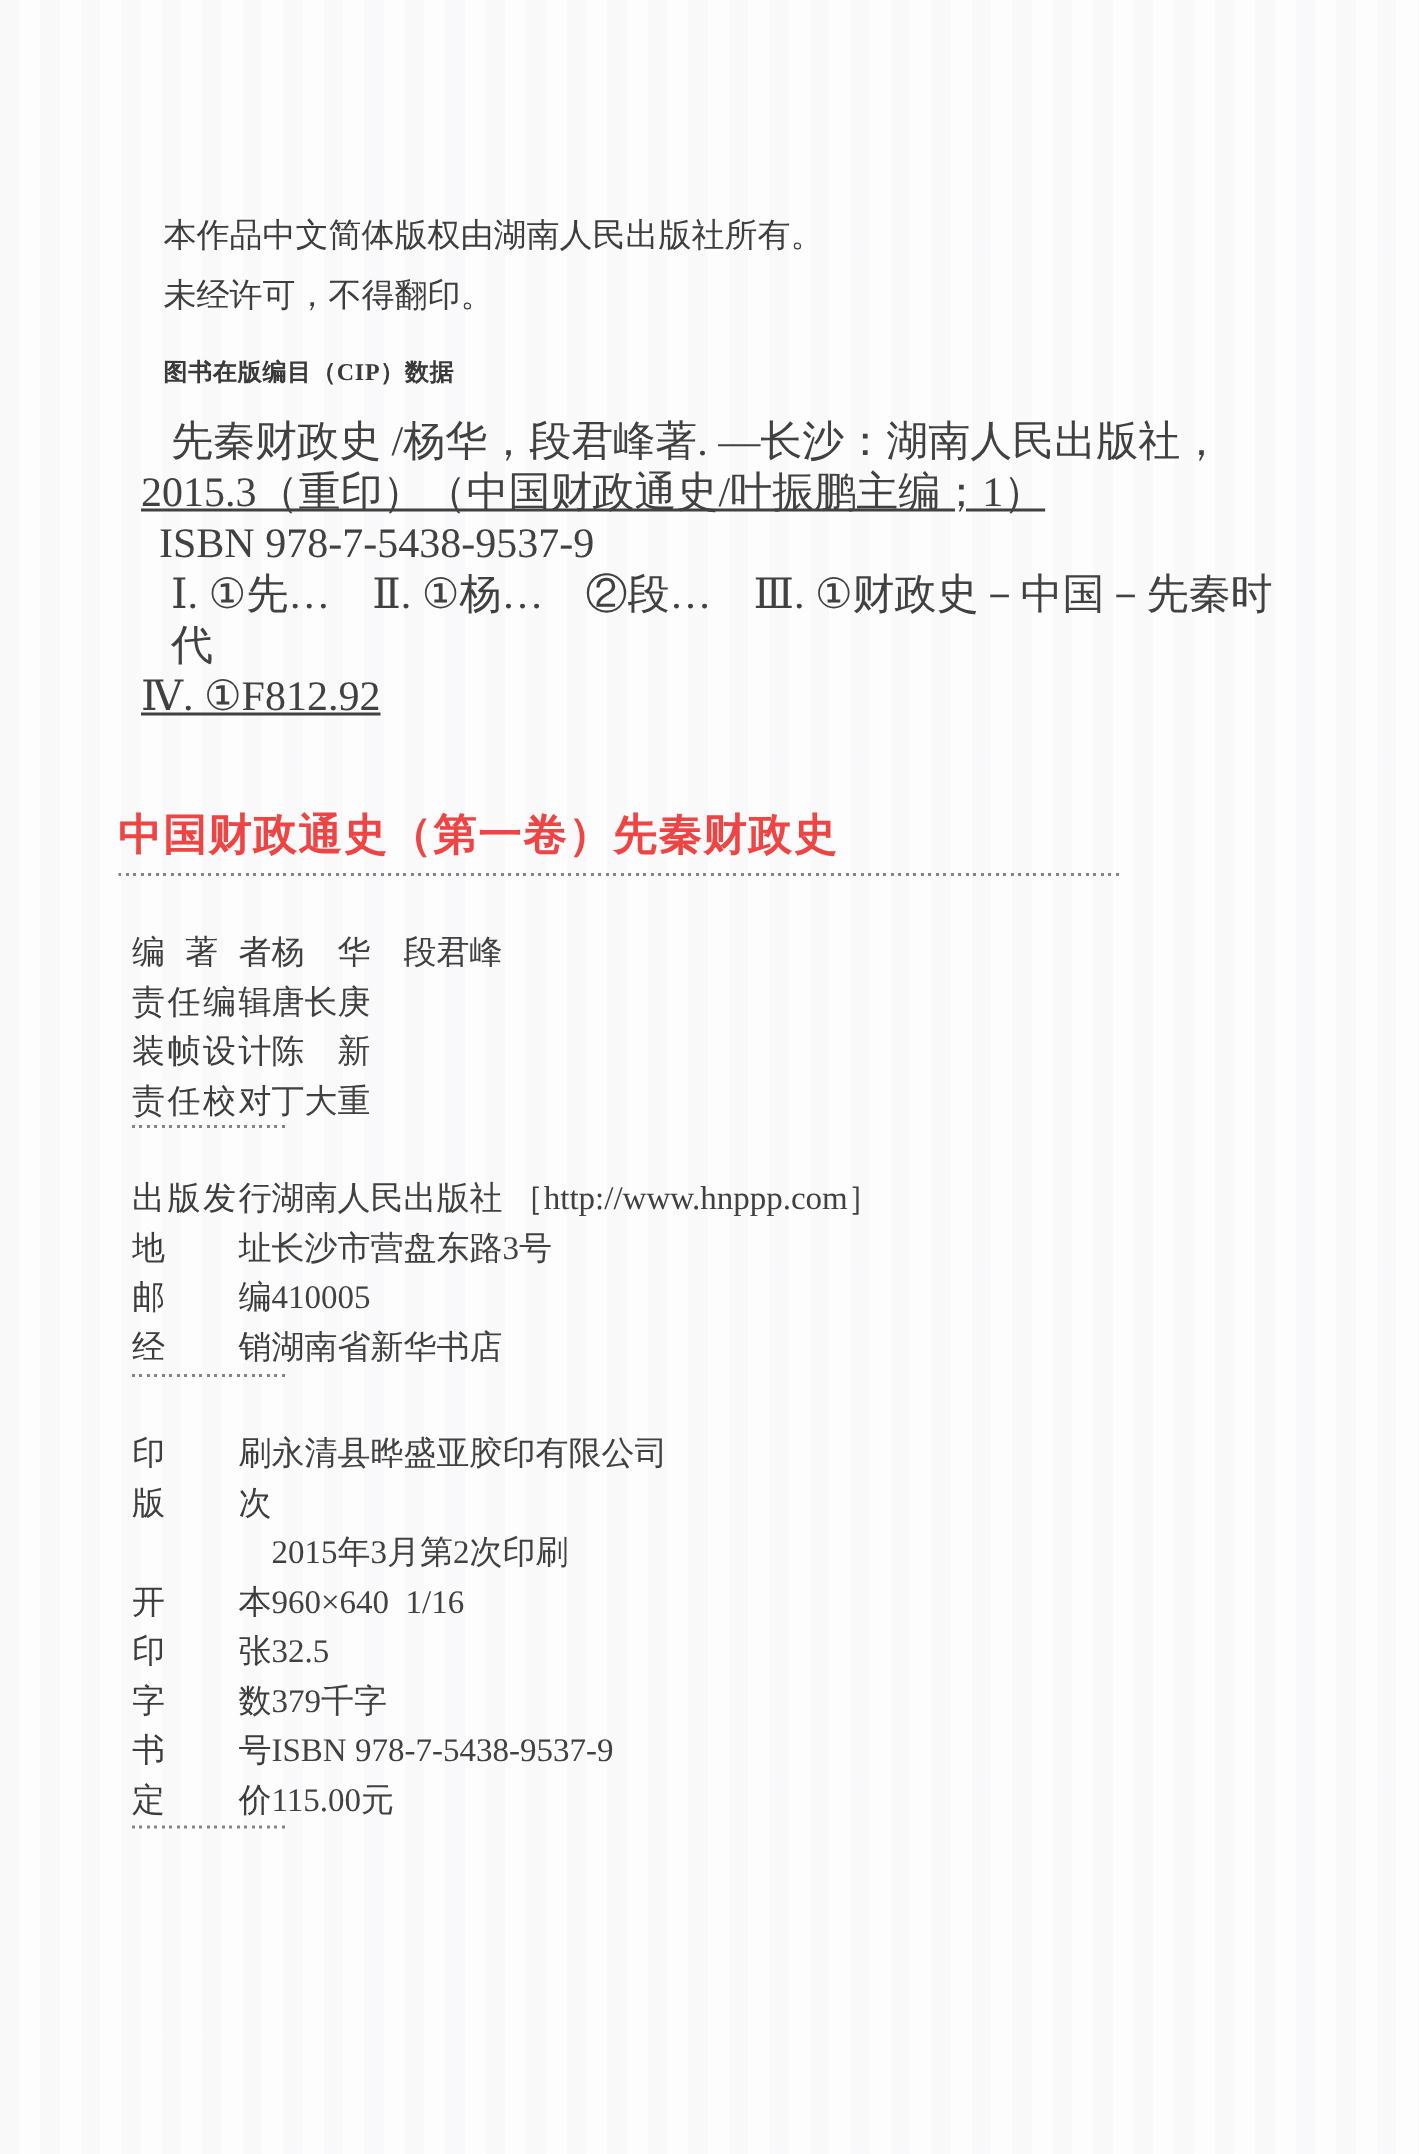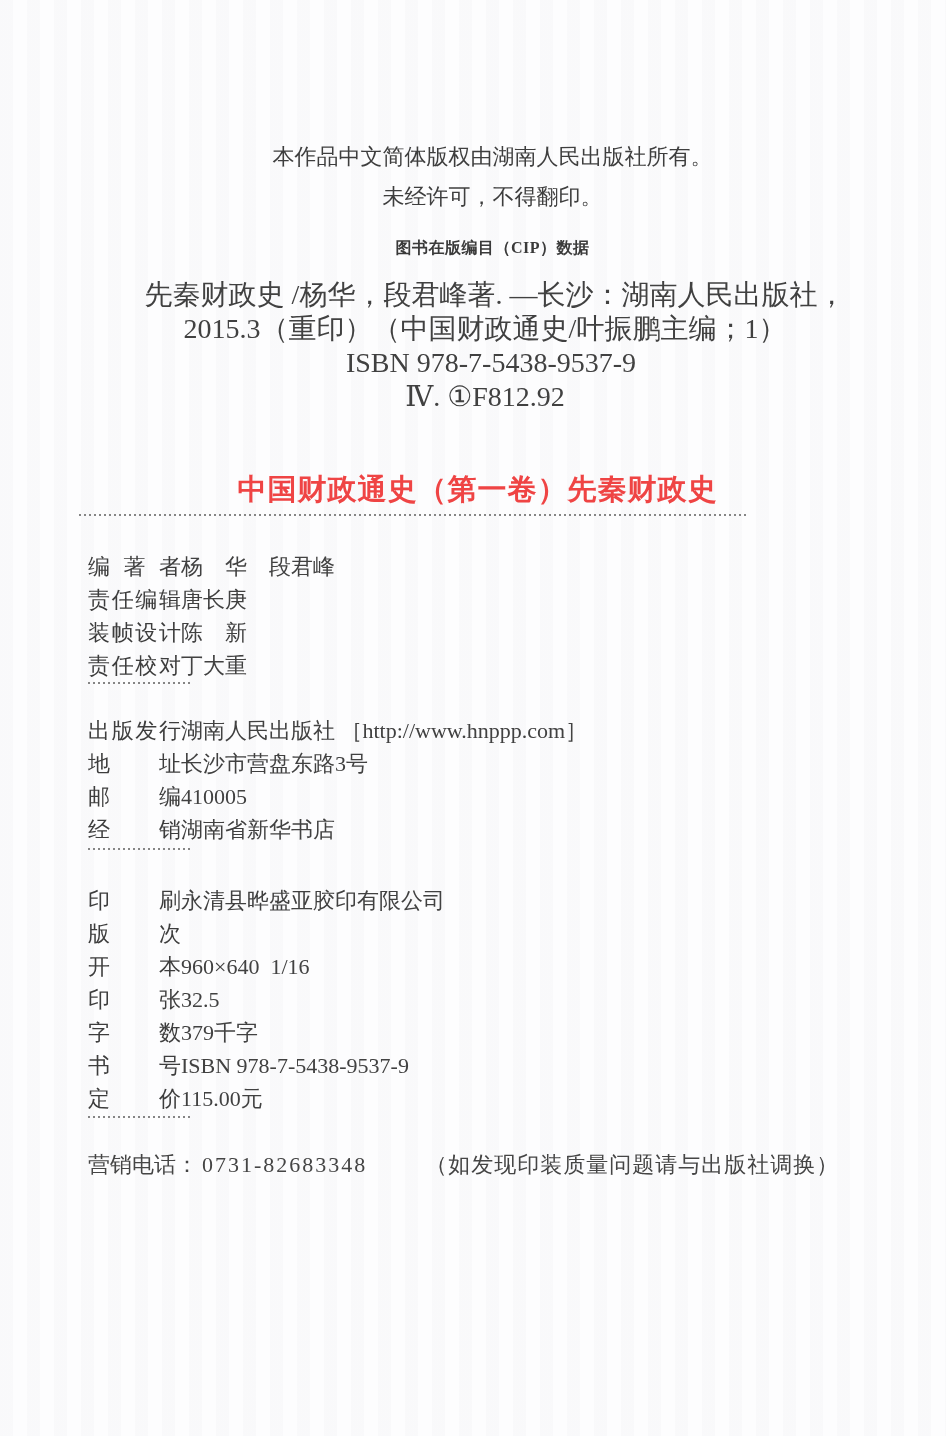--- a/index.html
+++ b/index.html
@@ -15,21 +15,20 @@
       rgba(90, 90, 110, 0.022) 0px, rgba(90, 90, 110, 0.022) 13px,
       rgba(0, 0, 0, 0) 13px, rgba(0, 0, 0, 0) 27px);
     font-family: "Liberation Serif", "DejaVu Serif", serif;
     color: #3e3e3e;
   }
   .page {
     box-sizing: border-box;
     width: 946px;
     height: 1436px;
     padding: 137px 70px 0 88px;
-    text-align: center;
   }
   .copyright {
     margin-left: 21px;
     font-size: 22px;
     line-height: 40px;
   }
   .cip-heading {
     margin-left: 21px;
     margin-top: 21px;
     font-size: 16px;
@@ -39,21 +38,21 @@
   }
   .cip-block {
     margin-top: 19px;
     margin-left: 6px;
     font-size: 28px;
     line-height: 34px;
     color: #414141;
   }
   .cip-line.ind-lg { padding-left: 20px; }
   .cip-line.ind-sm { padding-left: 12px; }
-  .cip-line.ind-0  { padding-left: 0; }
+  .cip-line.ind-0  { padding-left: 0; text-decoration: underline; }
 
   .book-title {
     margin-top: 58px;
     margin-left: -9px;
     font-size: 29px;
     line-height: 34px;
     font-weight: 700;
     color: #ef4444;
     letter-spacing: 1px;
   }
@@ -115,20 +114,21 @@
     <div>本作品中文简体版权由湖南人民出版社所有。</div>
     <div>未经许可，不得翻印。</div>
   </div>
 
   <div class="cip-heading">图书在版编目（CIP）数据</div>
 
   <div class="cip-block">
     <div class="cip-line ind-lg">先秦财政史 /杨华，段君峰著. —长沙：湖南人民出版社，</div>
     <div class="cip-line ind-0">2015.3（重印）（中国财政通史/叶振鹏主编；1）</div>
     <div class="cip-line ind-sm">ISBN 978-7-5438-9537-9</div>
+    <div class="cip-line ind-lg">Ⅰ. ①先…　Ⅱ. ①杨…　②段…　Ⅲ. ①财政史－中国－先秦时代</div>
     <div class="cip-line ind-0">Ⅳ. ①F812.92</div>
   </div>
 
   <div class="book-title">中国财政通史（第一卷）先秦财政史</div>
   <div class="dotted title-rule"></div>
 
   <div class="rows staff-rows">
     <div class="row">
       <span class="label"><span>编</span><span>著</span><span>者</span></span>
       <span class="value">杨　华　段君峰</span>
@@ -172,20 +172,24 @@
 
   <div class="rows print-rows">
     <div class="row">
       <span class="label"><span>印</span><span>刷</span></span>
       <span class="value">永清县晔盛亚胶印有限公司</span>
     </div>
     <div class="row">
       <span class="label"><span>版</span><span>次</span></span>
     </div>
     <div class="row">
+      <span class="label"></span>
+      <span class="value">2015年3月第2次印刷</span>
+    </div>
+    <div class="row">
       <span class="label"><span>开</span><span>本</span></span>
       <span class="value">960×640  1/16</span>
     </div>
     <div class="row">
       <span class="label"><span>印</span><span>张</span></span>
       <span class="value">32.5</span>
     </div>
     <div class="row">
       <span class="label"><span>字</span><span>数</span></span>
       <span class="value">379千字</span>
@@ -195,19 +199,14 @@
       <span class="value">ISBN 978-7-5438-9537-9</span>
     </div>
     <div class="row">
       <span class="label"><span>定</span><span>价</span></span>
       <span class="value">115.00元</span>
     </div>
   </div>
 
   <div class="dotted short-rule rule-3"></div>
 
-  <div class="footer">
-    <span>营销电话：</span>
-      <span class="phone">0731-82683348</span>
-    <span class="note">（如发现印装质量问题请与出版社调换）</span>
-  </div>
 
 </div>
 
 </body></html>

